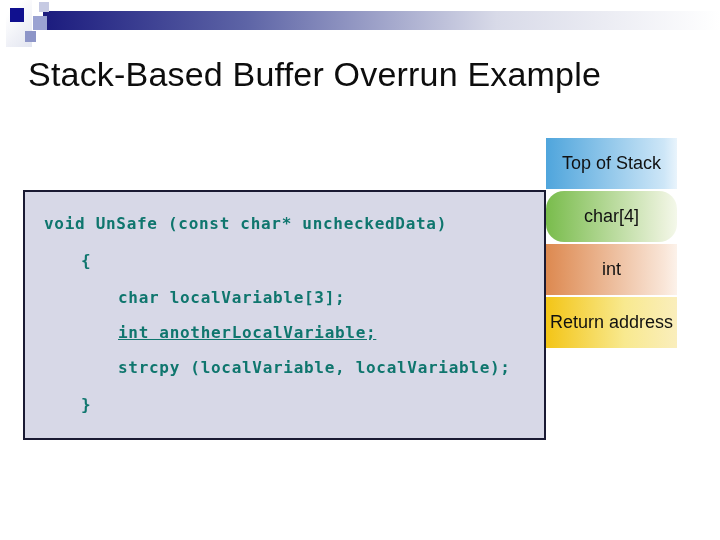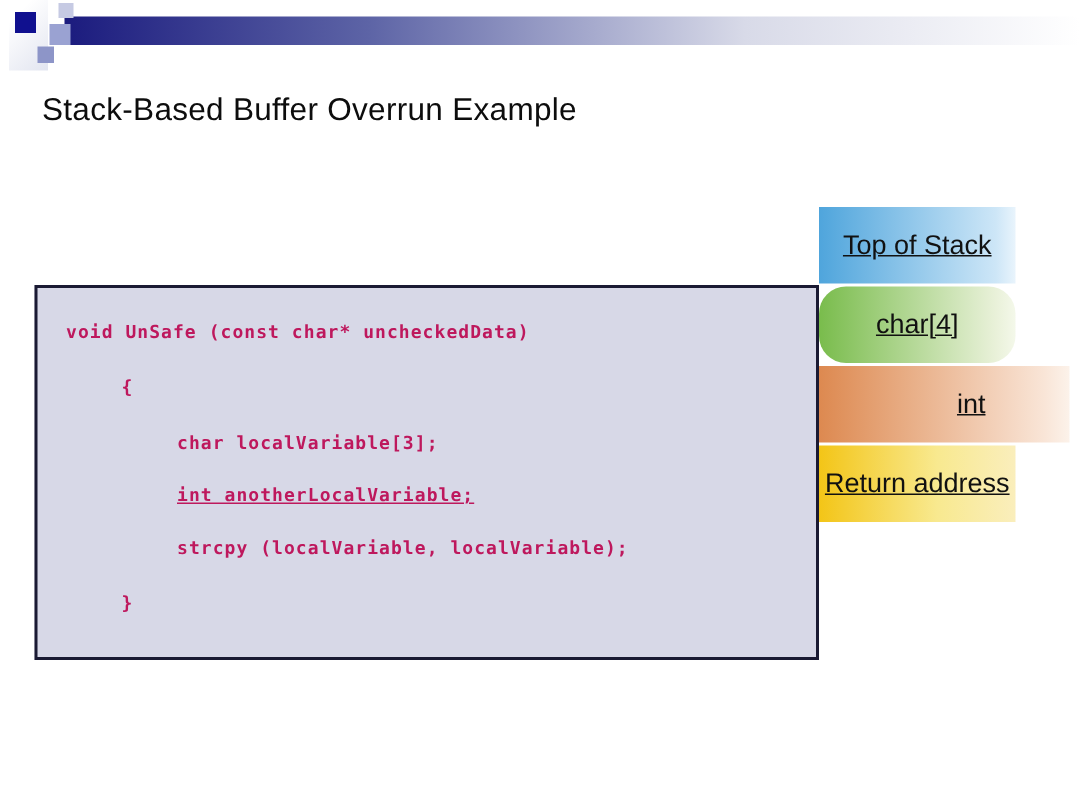--- a/index.html
+++ b/index.html
@@ -25,60 +25,59 @@
   }
   .sq { position: absolute; }
   .sq-navy { left: 10px; top: 8px;  width: 14px; height: 14px; background: #10108f; }
   .sq-top  { left: 39px; top: 2px;  width: 10px; height: 10px; background: #c6cae3; }
   .sq-mid  { left: 33px; top: 16px; width: 14px; height: 14px; background: #9aa2d2; }
   .sq-low  { left: 25px; top: 31px; width: 11px; height: 11px; background: #8d95c8; }
 
   
   .slide-title {
     position: absolute; left: 28px; top: 57px;
-    font-size: 21px; line-height: 34px;
+    font-size: 34px; line-height: 34px;
     color: #0d0d0d;
     letter-spacing: 0.2px;
     white-space: nowrap;
   }
 
   
   .code-box {
     position: absolute; left: 23px; top: 190px;
     width: 519px; height: 246px;
     background: #d7d8e7;
     border: 2px solid #1a1a33;
   }
   .code-line {
     position: absolute;
     font-family: "DejaVu Sans Mono", monospace;
     font-weight: bold;
-    font-size: 12px;
+    font-size: 16px;
     letter-spacing: 0.7px;
-    color: #be185d;
+    color: #0f766e;
     white-space: pre;
   }
   .cl-1 { left: 19px; top: 22px; }
   .cl-2 { left: 56px; top: 59px; }
   .cl-3 { left: 93px; top: 96px; }
   .cl-4 { left: 93px; top: 131px; text-decoration: underline; }
   .cl-5 { left: 93px; top: 166px; }
   .cl-6 { left: 56px; top: 203px; }
 
   
   .stack-row {
     position: absolute; left: 546px; width: 131px; height: 51px;
     display: flex; align-items: center; justify-content: center;
     font-size: 18px; color: #111111;
     white-space: nowrap;
-    text-decoration: underline;
   }
   .row-top    { top: 138px; background: linear-gradient(to right, #4fa5dc 0%, #cde6f7 90%, #e9f4fc 100%); }
   .row-char   { top: 191px; background: linear-gradient(to right, #79bc4c 0%, #e9f1d9 90%, #f4f8ea 100%); border-radius: 18px; }
-  .row-int    { top: 244px; background: linear-gradient(to right, #dd8950 0%, #f9e5d7 90%, #fcf2ea 100%); padding-left: 36px; }
+  .row-int    { top: 244px; background: linear-gradient(to right, #dd8950 0%, #f9e5d7 90%, #fcf2ea 100%); }
   .row-return { top: 297px; background: linear-gradient(to right, #f3c517 0%, #f8e98f 60%, #faeebc 100%); }
 </style>
 </head>
 <body>
 
 <div class="slide">
 
   <div class="left-strip"></div>
   <div class="accent-bar"></div>
   <div class="sq sq-navy"></div>

